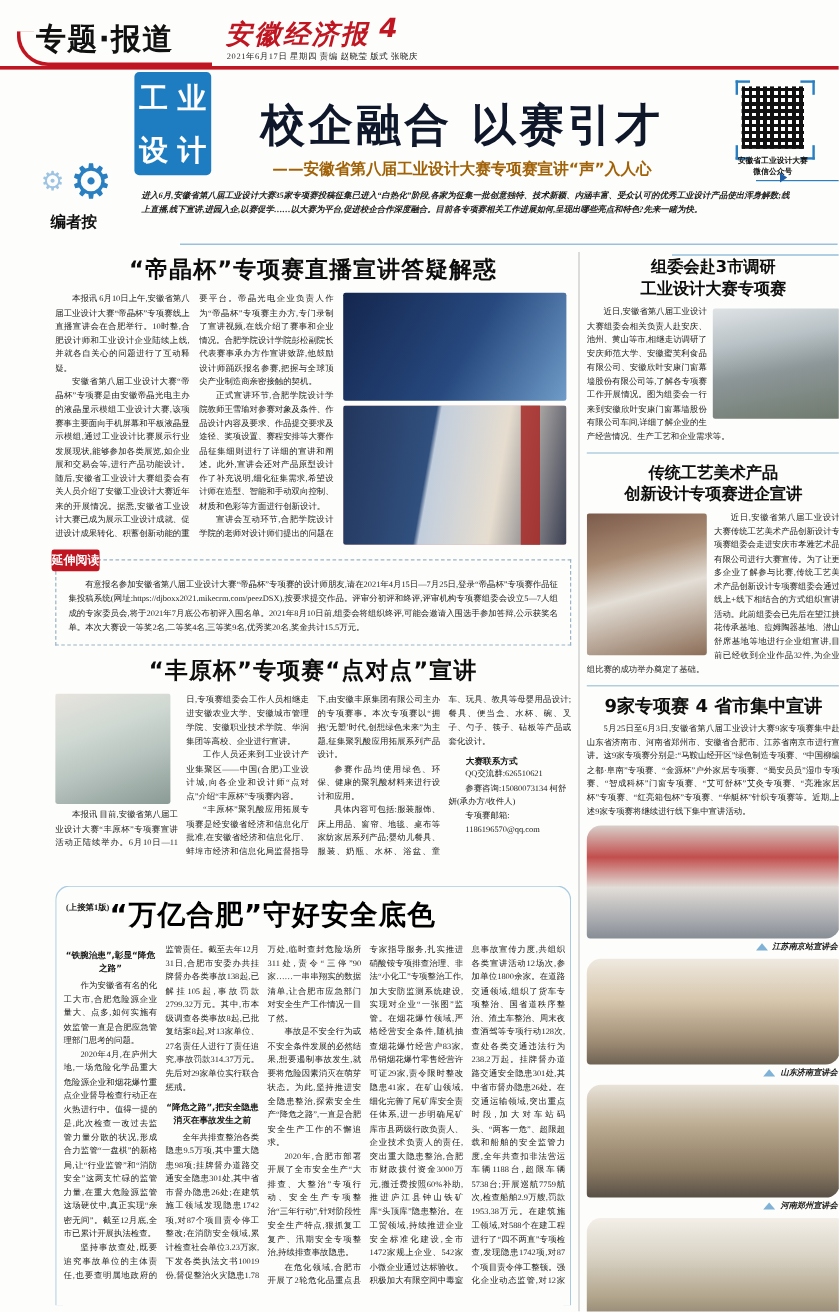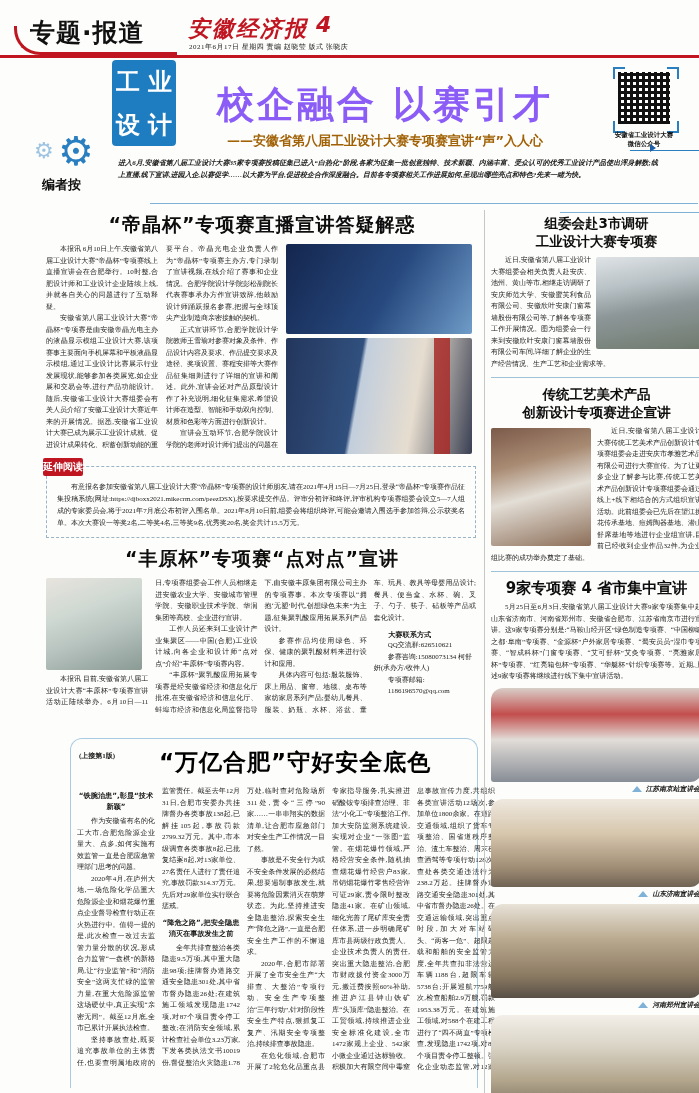--- a/index.html
+++ b/index.html
@@ -14,21 +14,21 @@
     font-family:"DejaVu Serif",serif;font-weight:700;font-size:22px;letter-spacing:2px;}
   .hdr-pageno{position:absolute;left:316px;top:12px;color:#c01622;font-style:italic;
     font-weight:900;font-size:22px;font-family:"DejaVu Sans",sans-serif;}
   .hdr-date{position:absolute;left:189px;top:42px;font-size:7px;color:#222;letter-spacing:.5px;}
   .hdr-rule{position:absolute;left:0;top:55px;width:699px;height:3px;background:#c01622;}
   
   .logo{position:absolute;left:112px;top:60px;width:64px;height:86px;background:#1e7dc0;
     border-radius:4px;display:grid;grid-template-columns:1fr 1fr;place-items:center;
     color:#fff;font-family:"DejaVu Sans",sans-serif;font-weight:900;font-size:24px;}
   .main-headline{position:absolute;left:185px;top:80px;width:400px;text-align:center;
-    font-family:"DejaVu Sans",sans-serif;font-weight:900;font-size:37px;letter-spacing:3px;color:#8b5cf6;}
+    font-family:"DejaVu Sans",sans-serif;font-weight:900;font-size:37px;letter-spacing:3px;color:#0f172a;}
   .sub-headline{position:absolute;left:160px;top:132px;width:450px;text-align:center;
     font-family:"DejaVu Sans",sans-serif;font-weight:700;font-size:13px;color:#a16207;}
   .qr-wrap{position:absolute;left:616px;top:70px;width:56px;height:56px;padding:2px;}
   .qr{width:52px;height:52px;
     background:repeating-linear-gradient(0deg,#111 0 3px,transparent 3px 6px),
                repeating-linear-gradient(90deg,#111 0 3px,#fff 3px 6px);}
   .qr-corner{position:absolute;width:10px;height:10px;border:2px solid #2a7fc1;}
   .qr-c1{left:-3px;top:-3px;border-right:none;border-bottom:none;}
   .qr-c2{right:-3px;top:-3px;border-left:none;border-bottom:none;}
   .qr-c3{left:-3px;bottom:-3px;border-right:none;border-top:none;}
@@ -69,23 +69,23 @@
   .ext-box{position:relative;margin-top:10px;border:1px dashed #9ab4c6;padding:14px 10px 8px 10px;width:408px;}
   .ext-tag{position:absolute;left:-4px;top:-9px;background:#c01622;color:#fff;
     font-family:"DejaVu Sans",sans-serif;font-weight:700;font-size:10px;padding:2px 0;border-radius:2px;}
   .ext-text{margin:0;font-size:7px;line-height:12px;text-align:justify;text-indent:2em;color:#1c1c1c;}
   .ph-fy{width:96px;height:92px;border-radius:2px;margin-bottom:4px;
     background:linear-gradient(160deg,#e8e4de 0%,#cfd8d2 35%,#b8c4bf 60%,#8a9a94 100%);}
   .contact-title{margin:6px 0 0 0;font-weight:900;font-size:7.2px;text-indent:2em;font-family:"DejaVu Sans",sans-serif;}
   .contact{margin:0;font-size:7px;line-height:11.5px;text-indent:2em;}
   
   .panel{margin-top:8px;border:1px solid #a9cbe2;border-bottom:none;border-radius:12px 12px 0 0;
-    padding:8px 2px 0 6px;height:341px;margin-left:24px;}
+    padding:8px 2px 0 6px;height:341px;}
   .cont-note{float:left;font-size:7px;font-weight:700;margin:4px 0 0 2px;}
-  h2.big{margin:0 0 8px 0;text-align:center;font-family:"DejaVu Sans",sans-serif;
+  h2.big{margin:0 0 8px 0;text-align:left;font-family:"DejaVu Sans",sans-serif;
     font-weight:900;font-size:23px;letter-spacing:1px;color:#000;}
   .subhead{margin:4px 0;font-weight:900;font-size:7.2px;font-family:"DejaVu Sans",sans-serif;
     text-indent:0;text-align:center;line-height:11px;}
   
   .ph-r1{float:right;width:106px;height:92px;margin:2px 0 3px 5px;border-radius:2px;
     background:linear-gradient(170deg,#dfe3e6 0%,#b9c2c6 30%,#8e9799 55%,#6f7a6e 100%);}
   .ph-r2{float:left;width:100px;height:118px;margin:2px 6px 3px 0;border-radius:2px;
     background:linear-gradient(165deg,#7b5a4a 0%,#a98b73 30%,#e3ded6 55%,#8c6e58 100%);}
   .rdiv{border-top:1px solid #9fc3d8;margin:7px 0;}
   .ph-j{width:211px;border-radius:12px 3px 12px 3px;margin-top:5px;}
@@ -177,21 +177,21 @@
         <p class="contact">专项赛邮箱:</p>
         <p class="contact">1186196570@qq.com</p>
 
       </div>
     </div>
 
     <div class="panel">
       <div class="cont-note">(上接第1版)</div>
       <h2 class="big">“万亿合肥”守好安全底色</h2>
       <div class="cols5">
-        <p class="subhead">“铁腕治患”,彰显“技术新颖”</p>
+        <p class="subhead">“铁腕治患”,彰显“降危之路”</p>
         <p class="p">作为安徽省有名的化工大市,合肥危险源企业量大、点多,如何实施有效监管一直是合肥应急管理部门思考的问题。</p>
         <p class="p">2020年4月,在庐州大地,一场危险化学品重大危险源企业和烟花爆竹重点企业督导检查行动正在火热进行中。值得一提的是,此次检查一改过去监管力量分散的状况,形成合力监管“一盘棋”的新格局,让“行业监管”和“消防安全”这两支忙碌的监管力量,在重大危险源监管这场硬仗中,真正实现“亲密无间”。截至12月底,全市已累计开展执法检查。</p>
         <p class="p">坚持事故查处,既要追究事故单位的主体责任,也要查明属地政府的监管责任。截至去年12月31日,合肥市安委办共挂牌督办各类事故138起,已解挂105起,事故罚款2799.32万元。其中,市本级调查各类事故8起,已批复结案8起,对13家单位、27名责任人进行了责任追究,事故罚款314.37万元。先后对29家单位实行联合惩戒。</p>
         <p class="subhead">“降危之路”,把安全隐患消灭在事故发生之前</p>
         <p class="p">全年共排查整治各类隐患9.5万项,其中重大隐患98项;挂牌督办道路交通安全隐患301处,其中省市督办隐患26处;在建筑施工领域发现隐患1742项,对87个项目责令停工整改;在消防安全领域,累计检查社会单位3.23万家,下发各类执法文书10019份,督促整治火灾隐患1.78万处,临时查封危险场所311处,责令“三停”90家……一串串翔实的数据清单,让合肥市应急部门对安全生产工作情况一目了然。</p>
         <p class="p">事故是不安全行为或不安全条件发展的必然结果,想要遏制事故发生,就要将危险因素消灭在萌芽状态。为此,坚持推进安全隐患整治,探索安全生产“降危之路”,一直是合肥安全生产工作的不懈追求。</p>
         <p class="p">2020年,合肥市部署开展了全市安全生产“大排查、大整治”专项行动、安全生产专项整治“三年行动”,针对阶段性安全生产特点,狠抓复工复产、汛期安全专项整治,持续排查事故隐患。</p>
         <p class="p">在危化领域,合肥市开展了2轮危化品重点县专家指导服务,扎实推进硝酸铵专项排查治理、非法“小化工”专项整治工作,加大安防监测系统建设,实现对企业“一张图”监管。在烟花爆竹领域,严格经营安全条件,随机抽查烟花爆竹经营户83家,吊销烟花爆竹零售经营许可证29家,责令限时整改隐患41家。在矿山领域,细化完善了尾矿库安全责任体系,进一步明确尾矿库市县两级行政负责人、企业技术负责人的责任,突出重大隐患整治,合肥市财政拨付资金3000万元,搬迁费按照60%补助,推进庐江县钟山铁矿库“头顶库”隐患整治。在工贸领域,持续推进企业安全标准化建设,全市1472家规上企业、542家小微企业通过达标验收。积极加大有限空间中毒窒息事故宣传力度,共组织各类宣讲活动12场次,参加单位1800余家。在道路交通领域,组织了货车专项整治、国省道秩序整治、渣土车整治、周末夜查酒驾等专项行动128次,查处各类交通违法行为238.2万起。挂牌督办道路交通安全隐患301处,其中省市督办隐患26处。在交通运输领域,突出重点时段,加大对车站码头、“两客一危”、超限超载和船舶的安全监管力度,全年共查扣非法营运车辆1188台,超限车辆5738台;开展巡航7759航次,检查船舶2.9万艘,罚款1953.38万元。在建筑施工领域,对588个在建工程进行了“四不两直”专项检查,发现隐患1742项,对87个项目责令停工整顿。强化企业动态监管,对12家企业实行联合惩戒,对6家严重降低安全条件的企业建议省厅吊销安全生产许可证。在消防安全领域,累计检查社会单位3.23万家,下发各类执法文书10019份,督促整治火灾隐患1.78万处,临时查封危险场所311处,责令“三停”90家。</p>
 
       </div>

